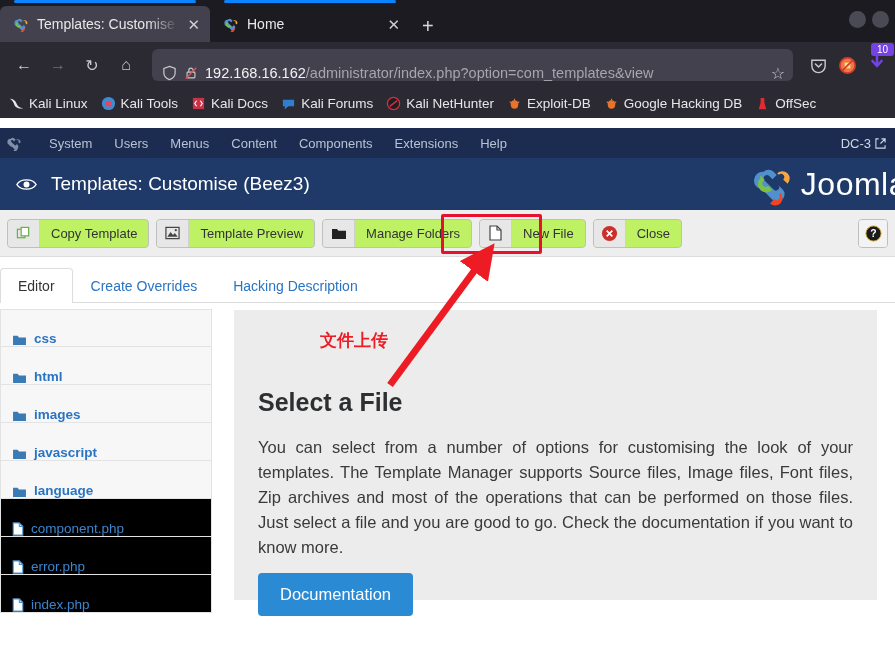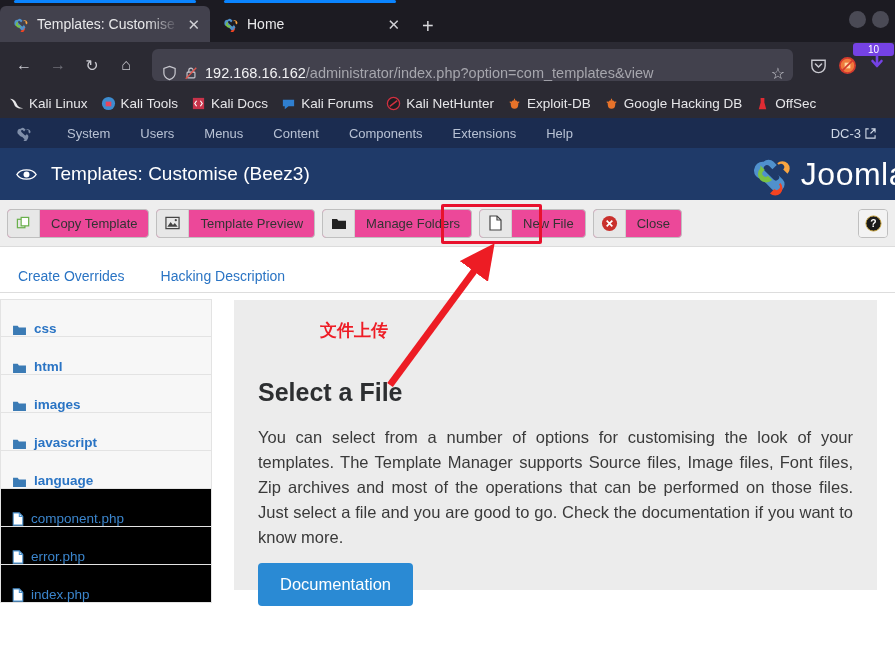--- a/index.html
+++ b/index.html
@@ -59,51 +59,51 @@
     color:#a6a6ad; min-width:0;
     -webkit-mask-image: linear-gradient(to right,#000 93%, transparent 100%);
     mask-image: linear-gradient(to right,#000 93%, transparent 100%);
   }
   #url-text .host { color:#f2f2f4; }
   .star-icon { color:#c8c8cf; font-size:16px; flex:0 0 auto; }
   .toolbar-right { display:flex; align-items:center; gap:10px; padding-left:8px; }
   .badge-dl { position:relative; }
   .badge-num {
     position:absolute; top:-10px; right:-7px; background:#7542e4; color:#fff;
-    font-size:10px; border-radius:3px; padding:0 15px; line-height:13px;
+    font-size:10px; border-radius:3px; padding:0 6px; line-height:13px;
   }
 
   #bookmarks { height:30px; display:flex; align-items:center; gap:13px; padding:0 9px; background:#2b2a33; }
   .bm { display:flex; align-items:center; gap:5px; color:#e6e6e9; font-size:13.5px; white-space:nowrap; }
   .bm-ico { width:15px; height:15px; flex:0 0 auto; display:block; }
 
   
   #joomla-topnav {
     height:30px; background:#1b2c50; display:flex; align-items:center;
-    padding:0 15px; gap:12px; color:#a8b4c9; font-size:13px;
+    padding:0 5px; gap:4px; color:#a8b4c9; font-size:13px;margin-top:10px;
   }
   #joomla-topnav .jlogo { margin-right:14px; opacity:.8; }
   .topnav-item { padding:0 9px; color:#b8c2d4; font-size:13px; white-space:nowrap; }
   .topnav-spacer { flex:1 1 auto; }
   .topnav-site { color:#cfd8e6; font-size:13px; display:flex; align-items:center; gap:4px; padding-right:4px;}
 
   #joomla-header {
     height:52px; background:#1f3a69; display:flex; align-items:center;
     padding:0 0 0 16px; position:relative; overflow:hidden;
   }
   #joomla-header .eye { color:#fff; font-size:17px; margin-right:14px; }
   #page-title { color:#ffffff; font-size:19px; font-weight:400; white-space:nowrap; }
   #brand { position:absolute; right:-12px; top:50%; transform:translateY(-50%); display:flex; align-items:center; gap:8px; }
   #brand .brandtext { color:#fff; font-size:32px; letter-spacing:.5px; white-space:nowrap; font-weight:300; }
 
   #toolbar {
     background:#eeeeee; border-bottom:1px solid #dcdcdc;
     height:47px; display:flex; align-items:center; padding:0 7px; gap:7px; position:relative;
   }
-  .tbtn { display:flex; align-items:stretch; height:29px; border:1px solid #bfbfbf; border-radius:4px; background:#ec4899; overflow:hidden; }
+  .tbtn { display:flex; align-items:stretch; height:29px; border:1px solid #bfbfbf; border-radius:4px; background:#bef264; overflow:hidden; }
   .tbtn .tb-ico {
     width:32px; display:flex; align-items:center; justify-content:center;
     background:#e7e7e7; border-right:1px solid #cfcfcf; font-size:13px; color:#333;
   }
   .tbtn .tb-lab { display:flex; align-items:center; padding:0 11px; font-size:13px; color:#333; white-space:nowrap; }
   .tbtn.iconly { width:30px; }
   .tbtn.iconly .tb-ico { border-right:none; background:#f3f3f3; width:100%; }
   .tb-spacer { flex:1 1 auto; }
   #newfile-highlight {
     position:absolute; left:441px; top:4px; width:101px; height:40px;
@@ -372,20 +372,21 @@
           <circle cx="9" cy="9" r="8" fill="#1b1b1b" stroke="#c8a33a" stroke-width="1"></circle>
           <text x="9" y="13" font-size="11" fill="#fff" text-anchor="middle" font-family="Liberation Sans, sans-serif" font-weight="bold">?</text>
         </svg>
     </span>
   </div>
 
   <div id="newfile-highlight"></div>
 </div>
 
 <div id="tabs-row">
+  <div class="jtab active">Editor</div>
   <div class="jtab">Create Overrides</div>
   <div class="jtab">Hacking Description</div>
 </div>
 
 <div id="content">
 
   <div id="filelist">
     <div class="frow folder">
       <svg class="ico" width="15" height="12" viewBox="0 0 16 13">
           <path d="M1 2h5l1.4 1.8H15V12H1z" fill="#3b7bb5"></path>

